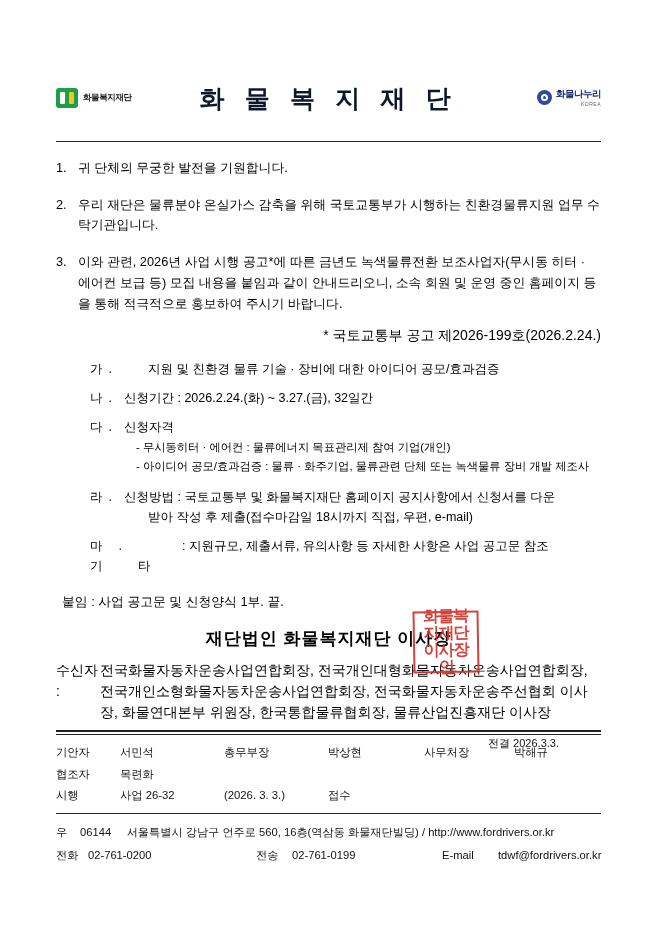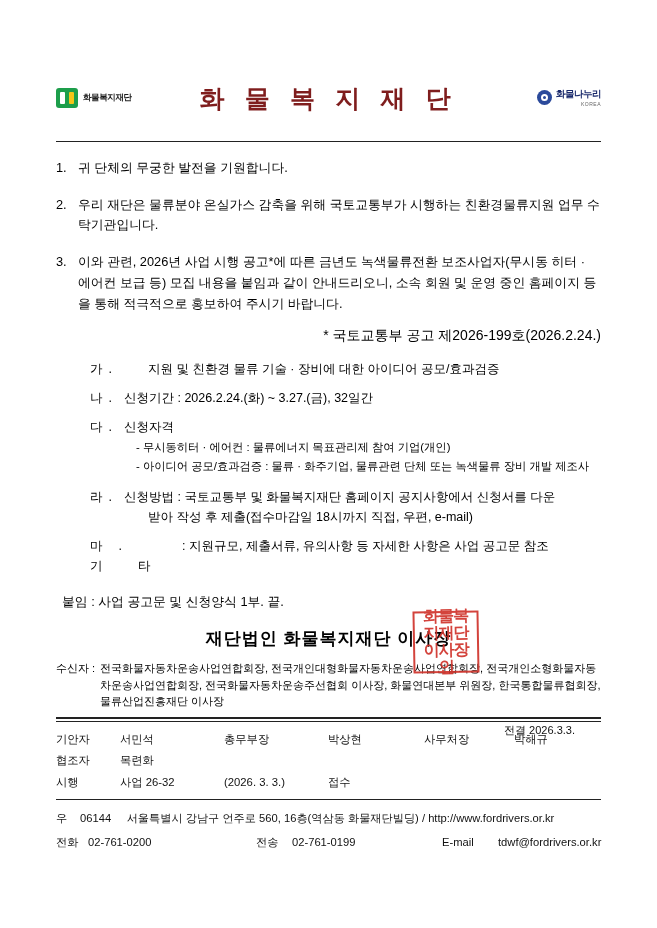--- a/index.html
+++ b/index.html
@@ -71,21 +71,21 @@
   }
   .doc-title {
     position: absolute;
     left: 0;
     right: 0;
     top: 16px;
     text-align: center;
     font-size: 25px;
     font-weight: bold;
     letter-spacing: 7px;
-    color: #7f1d1d;
+    color: #0f172a;
     font-family: "Liberation Serif", serif;
   }
   .logo-right {
     position: absolute;
     right: 56px;
     top: 22px;
     display: flex;
     align-items: center;
     gap: 4px;
   }
@@ -211,21 +211,21 @@
     text-align: center;
     opacity: 0.92;
     transform: rotate(-1deg);
     box-sizing: border-box;
     padding: 2px;
   }
   
   .recipients {
     margin: 8px 56px 0 56px;
     display: flex;
-    font-size: 11px;
+    font-size: 14px;
     line-height: 1.5;
     color: #000;
   }
   .recipients .rlabel {
     flex: 0 0 44px;
     letter-spacing: 0px;
   }
   .recipients .rbody { flex: 1; }
   .rule2 {
     margin: 7px 56px 0 56px;
@@ -243,21 +243,21 @@
   }
   .meta-row { display: flex; }
   .m-l { flex: 0 0 64px; }
   .m-a { flex: 0 0 104px; }
   .m-b { flex: 0 0 104px; }
   .m-c { flex: 0 0 96px; }
   .m-d { flex: 0 0 90px; }
   .m-e { flex: 1; }
   .meta-approve {
     position: absolute;
-    right: 26px;
+    right: 42px;
     top: -8px;
     font-size: 11px;
     text-align: left;
     line-height: 1.7;
   }
   .rule4 {
     margin: 6px 56px 0 56px;
     border-top: 1.6px solid #222;
   }
   .addr {

